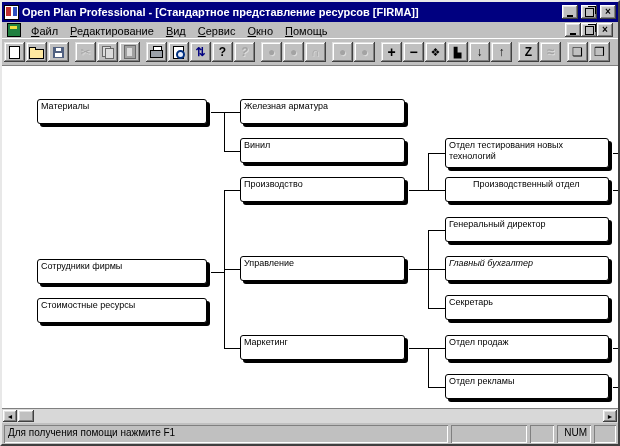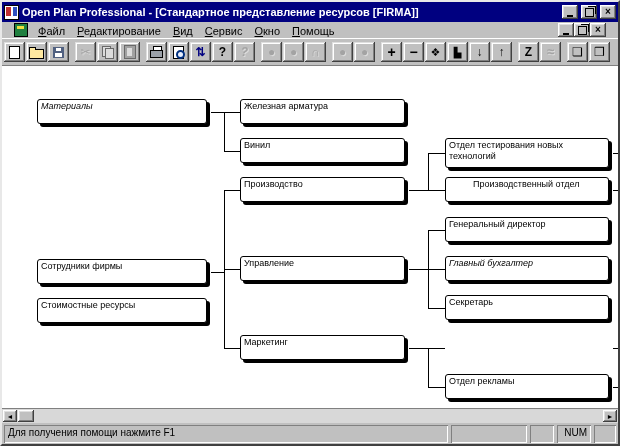--- a/index.html
+++ b/index.html
@@ -13,21 +13,21 @@
   .app-icon::after{content:"";position:absolute;right:1px;top:1px;width:4px;height:9px;background:#3050c0;}
   .title-text{color:#fff;font-size:11px;font-weight:bold;white-space:nowrap;overflow:hidden;flex:1;}
   .winbtn{width:16px;height:14px;flex:none;background:#c0c0c0;border:none;padding:0;margin:0;
     box-shadow:inset -1px -1px 0 #404040,inset 1px 1px 0 #fff,inset -2px -2px 0 #808080,inset 2px 2px 0 #dfdfdf;
     display:flex;align-items:center;justify-content:center;font-family:inherit;}
   .glyph-min{width:6px;height:2px;background:#000;margin-top:7px;}
   .glyph-restore{width:7px;height:7px;border:1px solid #000;position:relative;background:#c0c0c0;}
   .glyph-restore::before{content:"";position:absolute;left:2px;top:-3px;width:7px;height:7px;border:1px solid #000;border-bottom:none;border-left:none;}
   .glyph-close{font-size:10px;font-weight:bold;line-height:1;}
   
-  .menubar{height:16px;min-height:16px;display:flex;align-items:center;padding:0 12px;gap:0;}
+  .menubar{height:16px;min-height:16px;display:flex;align-items:center;padding:0 5px;gap:0;}
   .mdi-icon{width:12px;height:12px;background:#208040;border:1px solid #000;position:relative;margin-right:4px;flex:none;}
   .mdi-icon::before{content:"";position:absolute;left:2px;top:2px;width:7px;height:3px;background:#f0e040;}
   .menu-item{display:inline-block;font-size:11px;color:#000;padding:1px 6px;}
   .menu-item::first-letter{text-decoration:underline;}
   .menu-spacer{flex:1;}
   
   .toolbar{height:24px;min-height:24px;display:flex;align-items:center;padding:1px 1px;border-top:1px solid #fff;border-bottom:1px solid #808080;}
   .tb{width:21px;height:20px;flex:none;background:#c0c0c0;border:none;padding:0;margin:0 0 0 1px;
     box-shadow:inset -1px -1px 0 #404040,inset 1px 1px 0 #dfdfdf,inset -2px -2px 0 #808080,inset 2px 2px 0 #fff;
     display:flex;align-items:center;justify-content:center;font-family:inherit;}
@@ -220,33 +220,34 @@
       <div class="cline" style="left: 426px; top: 203px; width: 17px; height: 1px; background: rgb(0, 0, 0);"></div>
       <div class="cline" style="left: 426px; top: 242px; width: 17px; height: 1px; background: rgb(0, 0, 0);"></div>
       <div class="cline" style="left: 407px; top: 282px; width: 19px; height: 1px; background: rgb(0, 0, 0);"></div>
       <div class="cline" style="left: 426px; top: 282px; width: 1px; height: 39px; background: rgb(0, 0, 0);"></div>
       <div class="cline" style="left: 426px; top: 282px; width: 17px; height: 1px; background: rgb(0, 0, 0);"></div>
       <div class="cline" style="left: 426px; top: 321px; width: 17px; height: 1px; background: rgb(0, 0, 0);"></div>
       <div class="cline" style="left: 611px; top: 87px; width: 9px; height: 1px; background: rgb(0, 0, 0);"></div>
       <div class="cline" style="left: 611px; top: 124px; width: 9px; height: 1px; background: rgb(0, 0, 0);"></div>
       <div class="cline" style="left: 611px; top: 282px; width: 9px; height: 1px; background: rgb(0, 0, 0);"></div>
       <div class="cline" style="left: 611px; top: 321px; width: 9px; height: 1px; background: rgb(0, 0, 0);"></div>
-      <div class="node" style="left: 35px; top: 33px; width: 170px; height: 25px; font-style: italic;">Материалы</div>
+      <div class="node" style="left: 35px; top: 33px; width: 170px; height: 25px;">Материалы</div>
       <div class="node" style="left: 35px; top: 193px; width: 170px; height: 25px;">Сотрудники фирмы</div>
       <div class="node" style="left: 35px; top: 232px; width: 170px; height: 25px;">Стоимостные ресурсы</div>
       <div class="node" style="left: 238px; top: 72px; width: 165px; height: 25px;">Винил</div>
       <div class="node" style="left: 238px; top: 33px; width: 165px; height: 25px;">Железная арматура</div>
       <div class="node" style="left: 238px; top: 111px; width: 165px; height: 25px;">Производство</div>
       <div class="node" style="left: 238px; top: 190px; width: 165px; height: 25px;">Управление</div>
       <div class="node" style="left: 238px; top: 269px; width: 165px; height: 25px;">Маркетинг</div>
       <div class="node" style="left: 443px; top: 72px; width: 164px; height: 30px;">Отдел тестирования новых технологий</div>
       <div class="node" style="left: 443px; top: 111px; width: 164px; height: 25px; padding-left: 27px;">Производственный отдел</div>
       <div class="node" style="left: 443px; top: 151px; width: 164px; height: 25px;">Генеральный директор</div>
       <div class="node" style="left: 443px; top: 190px; width: 164px; height: 25px; font-style: italic;">Главный бухгалтер</div>
       <div class="node" style="left: 443px; top: 229px; width: 164px; height: 25px;">Секретарь</div>
+      <div class="node" style="left: 443px; top: 269px; width: 164px; height: 25px;">Отдел продаж</div>
       <div class="node" style="left: 443px; top: 308px; width: 164px; height: 25px;">Отдел рекламы</div>
     </div>
 
   <div class="hscroll">
     <button class="sbtn sb-left">◄</button>
     <div class="sthumb"></div>
     <button class="sbtn sb-right">►</button>
   </div>
 
   <div class="statusbar">

